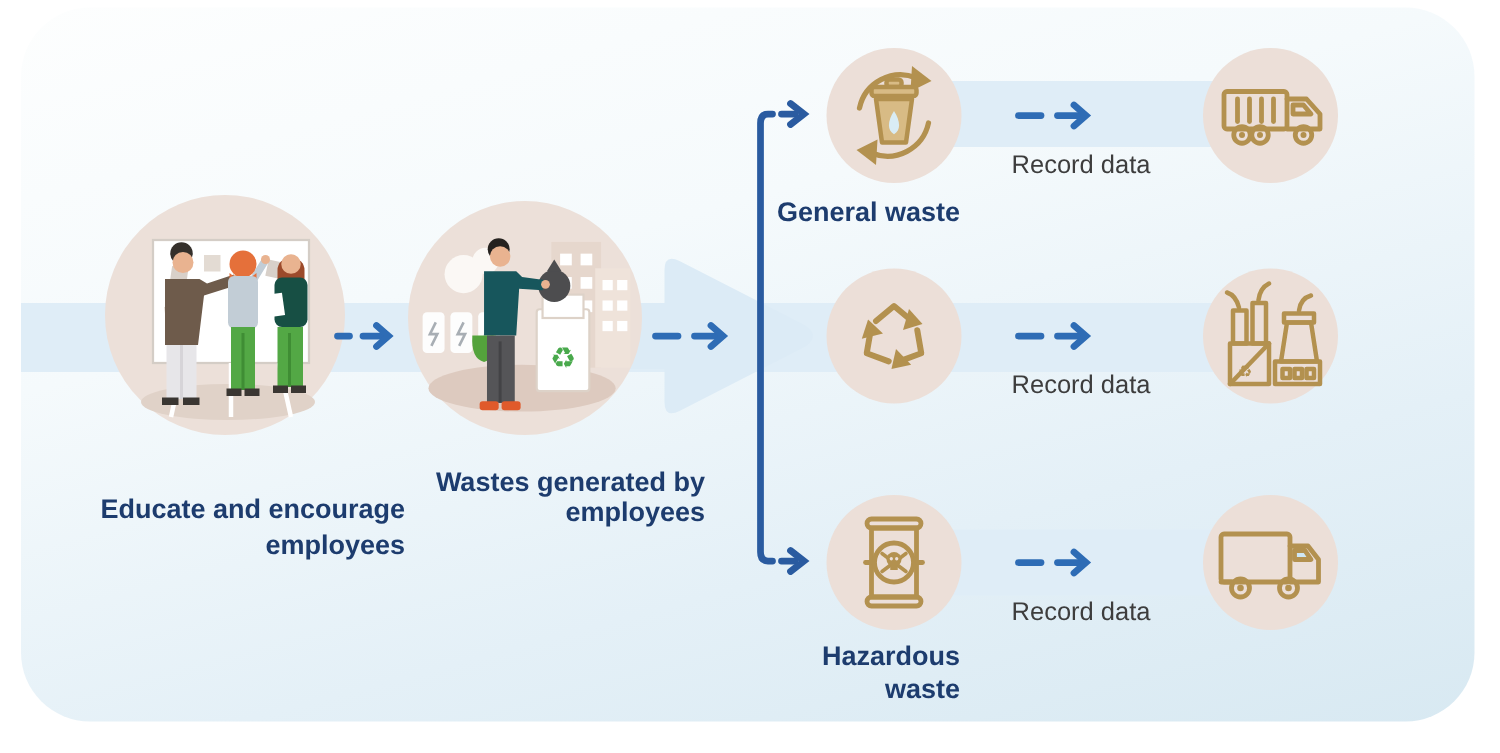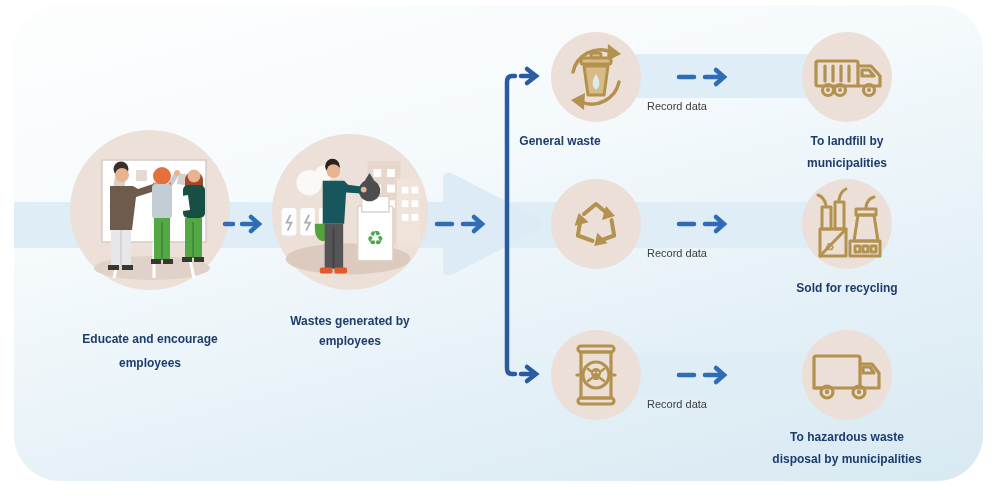--- a/index.html
+++ b/index.html
@@ -6,23 +6,23 @@
   .page{position:relative;width:1000px;height:502px;background:#ffffff;overflow:hidden;}
   .card{position:absolute;left:14px;top:5px;width:969px;height:476px;border-radius:46px;
         background:linear-gradient(165deg,#fdfefe 0%,#f5fafc 35%,#e4f0f7 70%,#d8e9f2 100%);}
   .band{position:absolute;background:#dfedf7;z-index:0;}
   .band-mid{left:0;top:197px;width:833px;height:46px;}
   .band-r1{left:586px;top:49px;width:247px;height:44px;}
   .band-r3{left:586px;top:348px;width:247px;height:44px;}
   .circle-badge{position:absolute;width:90px;height:90px;border-radius:50%;background:#ecdfd8;
         display:flex;align-items:center;justify-content:center;z-index:1;}
   .illus{position:absolute;z-index:1;}
-  .lbl{position:absolute;color:#1d3c6e;font-weight:bold;font-size:12px;line-height:22px;
-       text-align:center;white-space:pre-line;z-index:3;}
-  .record-lbl{position:absolute;color:#3d3d3d;font-weight:400;font-size:11px;text-align:left;z-index:3;}
+  .lbl{position:absolute;color:#1d3c6e;font-weight:bold;font-size:18px;line-height:22px;
+       text-align:right;white-space:pre-line;z-index:3;}
+  .record-lbl{position:absolute;color:#3d3d3d;font-weight:400;font-size:17px;text-align:right;z-index:3;}
   .arrow-svg{position:absolute;z-index:3;}
   .connector-svg{position:absolute;left:0;top:0;z-index:2;pointer-events:none;}
   .bigarrow-svg{position:absolute;left:0;top:0;z-index:0;pointer-events:none;}
   svg{display:block;}
 </style>
 </head>
 <body>
 
 <div class="page">
   <div class="card">
@@ -189,22 +189,20 @@
           <path d="M60,38 H67 L72,44 H60 Z"></path>
           <circle cx="26" cy="58" r="5.5"></circle>
             <circle cx="38" cy="58" r="5.5"></circle>
             <circle cx="67" cy="58" r="5.5"></circle>
         </g>
         <circle cx="26" cy="58" r="2" fill="#b3914f"></circle>
           <circle cx="38" cy="58" r="2" fill="#b3914f"></circle>
           <circle cx="67" cy="58" r="2" fill="#b3914f"></circle>
       </svg>
     </div>
-    <div class="lbl" style="left:718px;top:125px;width:230px">To landfill by
-municipalities</div>
 
     <div class="circle-badge" style="left:537px;top:174px">
       <svg width="90" height="90" viewBox="0 0 90 90">
         <g>
           <g>
             <path d="M33,35 L45,25 L57,35" stroke="#b3914f" stroke-width="4" fill="none" stroke-linejoin="round" stroke-linecap="round"></path>
             <polygon points="55,27 64,37 51,41" fill="#b3914f"></polygon>
           </g>
           <g transform="rotate(120 45 46)">
             <path d="M33,35 L45,25 L57,35" stroke="#b3914f" stroke-width="4" fill="none" stroke-linejoin="round" stroke-linecap="round"></path>
@@ -238,21 +236,20 @@
           <rect x="54" y="30" width="20" height="6"></rect>
           <path d="M64,28 q1,-8 8,-10"></path>
           <rect x="48" y="62" width="30" height="15"></rect>
           <rect x="53" y="67" width="5" height="6"></rect>
             <rect x="61" y="67" width="5" height="6"></rect>
             <rect x="69" y="67" width="5" height="6"></rect>
         </g>
         <text x="28" y="72" font-size="11" fill="#b3914f" text-anchor="middle" font-family="DejaVu Sans">♻</text>
       </svg>
     </div>
-    <div class="lbl" style="left:718px;top:272px;width:230px">Sold for recycling</div>
 
     <div class="circle-badge" style="left:537px;top:325px">
       <svg width="90" height="90" viewBox="0 0 90 90">
         <g stroke="#b3914f" stroke-width="3.2" fill="none" stroke-linecap="round" stroke-linejoin="round">
           <rect x="27" y="16" width="36" height="6" rx="3"></rect>
           <rect x="27" y="68" width="36" height="6" rx="3"></rect>
           <rect x="30" y="22" width="30" height="46"></rect>
           <line x1="26" y1="45" x2="30" y2="45"></line>
             <line x1="60" y1="45" x2="64" y2="45"></line>
           <circle cx="45" cy="45" r="13"></circle>
@@ -260,20 +257,22 @@
         <g stroke="#b3914f" stroke-width="2.4" stroke-linecap="round">
           <line x1="37" y1="51" x2="53" y2="39"></line>
           <line x1="37" y1="39" x2="53" y2="51"></line>
         </g>
         <circle cx="45" cy="43" r="5" fill="#b3914f"></circle>
         <rect x="42.5" y="47" width="5" height="3" fill="#b3914f"></rect>
         <circle cx="43.2" cy="42.5" r="1.1" fill="#ecdfd8"></circle>
         <circle cx="46.8" cy="42.5" r="1.1" fill="#ecdfd8"></circle>
       </svg>
     </div>
+    <div class="lbl" style="left:466px;top:421px;width:160px">Hazardous
+waste</div>
     <svg class="arrow-svg" style="left:662px;top:359px" width="56" height="22" viewBox="0 0 56 22">
       <g stroke="#2e6cb5" stroke-width="4.5" stroke-linecap="round" fill="none">
         <line x1="3" y1="11" x2="18" y2="11"></line>
           <line x1="29" y1="11" x2="44" y2="11"></line>
           <polyline points="40,4 48,11 40,18"></polyline>
       </g>
     </svg>
     <div class="record-lbl" style="left:633px;top:393px;width:120px">Record data</div>
     <div class="circle-badge" style="left:788px;top:325px">
       <svg width="90" height="90" viewBox="0 0 90 90">
@@ -282,22 +281,20 @@
           <path d="M58,34 H70 L77,43 V58 H58"></path>
           <path d="M61,37 H68 L72,43 H61 Z" fill="#cfe7f3"></path>
           <circle cx="25" cy="62" r="6"></circle>
             <circle cx="57" cy="62" r="6"></circle>
           <line x1="12" y1="58" x2="19" y2="58"></line>
         </g>
         <circle cx="25" cy="62" r="2.2" fill="#b3914f"></circle>
           <circle cx="57" cy="62" r="2.2" fill="#b3914f"></circle>
       </svg>
     </div>
-    <div class="lbl" style="left:718px;top:421px;width:230px">To hazardous waste
-disposal by municipalities</div>
 
     <div class="lbl" style="left:16px;top:322px;width:240px;line-height:24px">Educate and encourage
 employees</div>
     <div class="lbl" style="left:216px;top:306px;width:240px;line-height:20px">Wastes generated by
 employees</div>
 
   </div>
 </div>
 
 </body></html>

